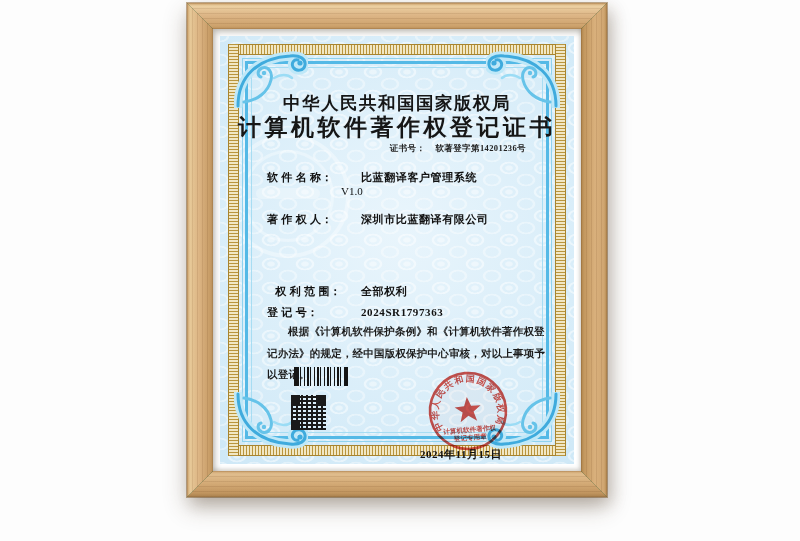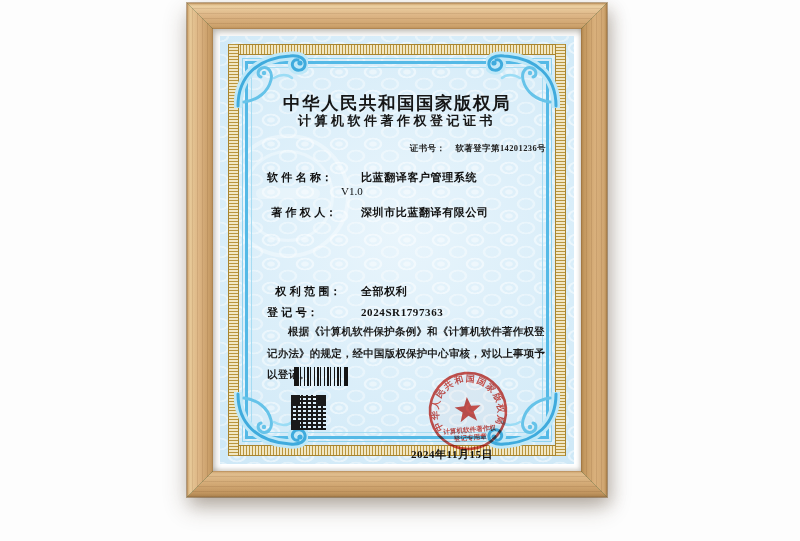--- a/index.html
+++ b/index.html
@@ -68,31 +68,31 @@
   
   .fl{position:absolute;width:74px;height:58px;pointer-events:none;}
   .fl-tl{left:14px;top:14px;}
   .fl-tr{right:14px;top:14px;transform:scaleX(-1);}
   .fl-bl{left:14px;bottom:14px;transform:scaleY(-1);}
   .fl-br{right:14px;bottom:14px;transform:scale(-1,-1);}
 
   
   .t{position:absolute;color:#161616;white-space:nowrap;}
   .title1{top:55px;left:0;right:0;text-align:center;font-size:17.5px;font-weight:bold;letter-spacing:1.5px;}
-  .title2{top:76px;left:0;right:0;text-align:center;font-size:13px;font-weight:bold;letter-spacing:3.5px;}
-  .certno{top:107px;right:28px;font-size:8.5px;font-weight:bold;letter-spacing:.4px;color:#222;}
+  .title2{top:76px;left:0;right:0;text-align:center;font-size:23px;font-weight:bold;letter-spacing:3.5px;}
+  .certno{top:107px;right:48px;font-size:8.5px;font-weight:bold;letter-spacing:.4px;color:#222;}
   .certno .sep{display:inline-block;width:10px;}
   .frow{position:absolute;left:47px;font-size:11px;font-weight:bold;color:#111;white-space:nowrap;}
   .frow .lbl{display:inline-block;width:74px;letter-spacing:.3px;}
   .frow .val{letter-spacing:.6px;margin-left:20px;}
-  .r1{top:134px;} .r2{top:169px;text-align:center;} .r3{top:228px;} .r4{top:248px;text-align:right;} .r5{top:269px;}
+  .r1{top:134px;} .r2{top:176px;} .r3{top:228px;} .r4{top:248px;text-align:right;} .r5{top:269px;}
   .vline2{position:absolute;left:121px;top:149px;font-size:11px;font-weight:normal;color:#111;}
   .statement{position:absolute;left:47px;top:285px;width:280px;font-size:10.5px;line-height:21.5px;
     font-weight:600;color:#1c1c1c;text-indent:2em;white-space:normal;letter-spacing:.2px;}
-  .date{position:absolute;left:169px;top:411px;width:126px;text-align:center;
+  .date{position:absolute;left:200px;top:411px;width:126px;
     font-size:11px;font-weight:bold;letter-spacing:.5px;color:#121212;}
 
   
   .barcode{position:absolute;left:74px;top:331px;width:54px;height:19px;
     background:
       linear-gradient(#151515,#151515) 0 0/3px 100% no-repeat,
       linear-gradient(#151515,#151515) 100% 0/3px 100% no-repeat,
       repeating-linear-gradient(90deg,#151515 0 1px,transparent 1px 3px,#151515 3px 5px,transparent 5px 6px,#151515 6px 7px,transparent 7px 10px);}
   .qr{position:absolute;left:71px;top:359px;width:35px;height:35px;
     background:

